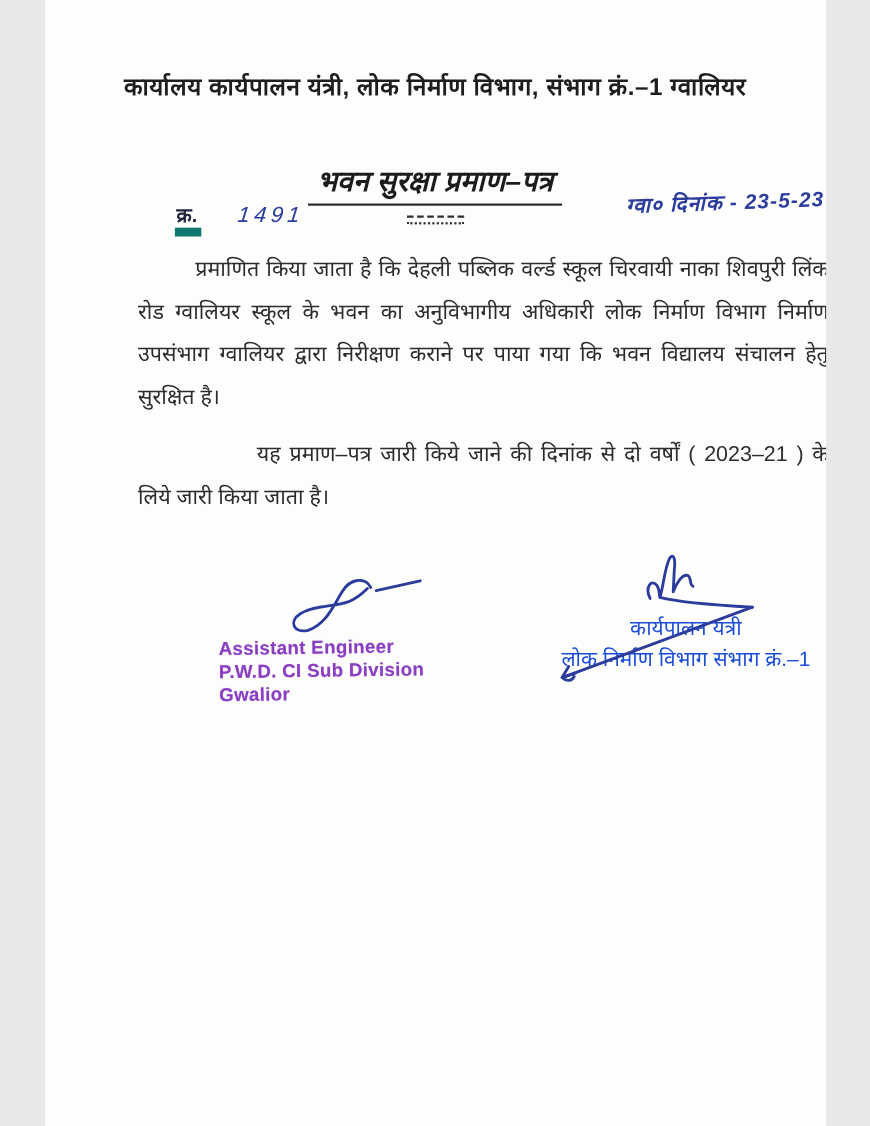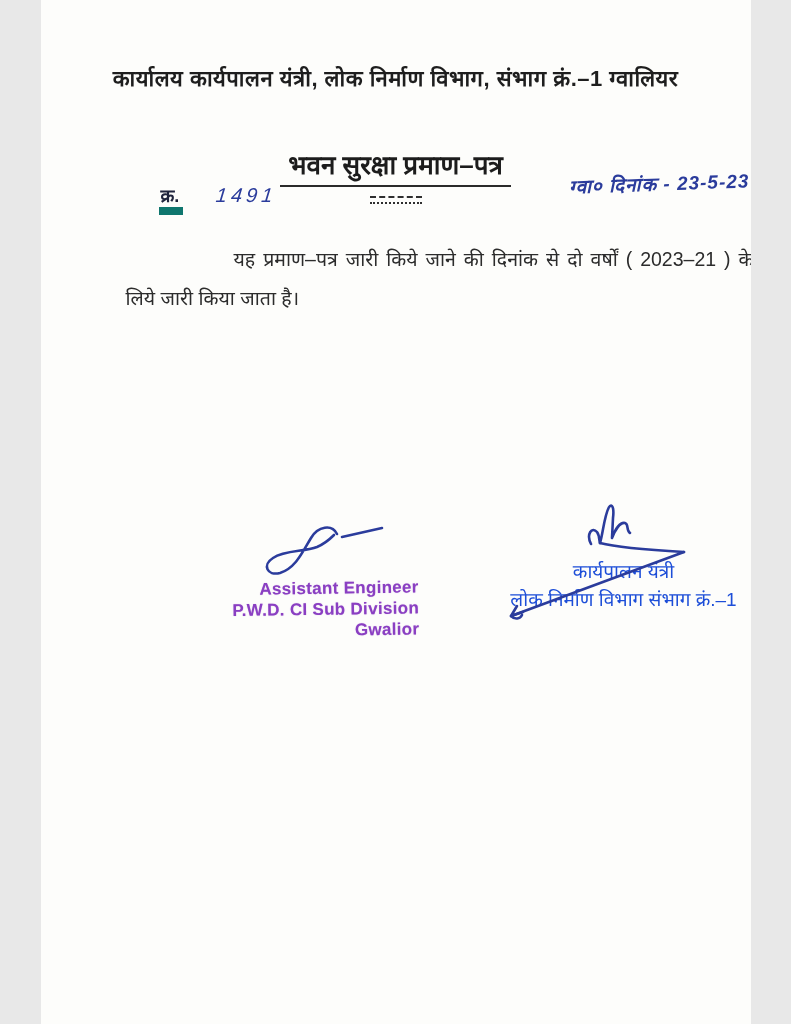--- a/index.html
+++ b/index.html
@@ -36,20 +36,21 @@
   
   .title-wrap {
     position: absolute;
     top: 146px; left: 0; right: 0;
     text-align: center;
   }
   .cert-title {
     display: inline-block;
     font-size: 26px;
     font-weight: bold;
+    font-style: italic;
     color: #1c1c1c;
     border-bottom: 2.5px solid #2a2a2a;
     padding: 0 8px 3px 8px;
   }
   .dash-separator {
     position: absolute;
     top: 196px; left: 50%;
     transform: translateX(-50%);
     width: 52px; height: 8px;
     border-top: 2.5px dashed #2f2f2f;
@@ -98,21 +99,21 @@
     color: #2c2c2c;
     text-align: justify;
   }
   .body-text p.para1 { text-indent: 52px; }
   .body-text p.para2 { text-indent: 108px; margin-top: 14px; }
   
   .sig-left {
     position: absolute;
     top: 520px; left: 158px;
     width: 220px;
-    text-align: right;
+    text-align: left;
   }
   .sig-left .ink { display: block; margin: 0 auto -4px auto; }
   .stamp-text {
     font-size: 17px;
     font-weight: bold;
     line-height: 21px;
     color: #8a3fc2;
     letter-spacing: 0.3px;
     transform: rotate(-0.8deg);
     text-shadow: 0 0 1px rgba(138,63,194,0.45);
@@ -150,20 +151,21 @@
   </div>
   <div class="dash-separator"></div>
 
   <div class="ref-row">
     <span class="ref-label">क्र.</span>
     <span class="hand ref-number">1491</span>
   </div>
   <div class="hand date-hand">ग्वा० दिनांक - 23-5-23</div>
 
   <div class="body-text">
+    <p class="para1">प्रमाणित किया जाता है कि देहली पब्लिक वर्ल्ड स्कूल चिरवायी नाका शिवपुरी लिंक रोड ग्वालियर स्कूल के भवन का अनुविभागीय अधिकारी लोक निर्माण विभाग निर्माण उपसंभाग ग्वालियर द्वारा निरीक्षण कराने पर पाया गया कि भवन विद्यालय संचालन हेतु सुरक्षित है।</p>
     <p class="para2">यह प्रमाण–पत्र जारी किये जाने की दिनांक से दो वर्षों ( 2023–21 )  के लिये जारी किया जाता है।</p>
   </div>
 
   <div class="sig-left">
     <svg class="ink" width="170" height="62" viewBox="0 0 170 62">
       <g fill="none" stroke="#2b3c9c" stroke-width="2.6" stroke-linecap="round">
         <path d="M113 14 C108 4 94 6 87 18 C79 31 72 48 56 53 C43 56 38 45 49 38 C61 30 80 32 93 27 C100 24 106 19 110 15"></path>
         <path d="M118 17 L158 8"></path>
       </g>
     </svg>

